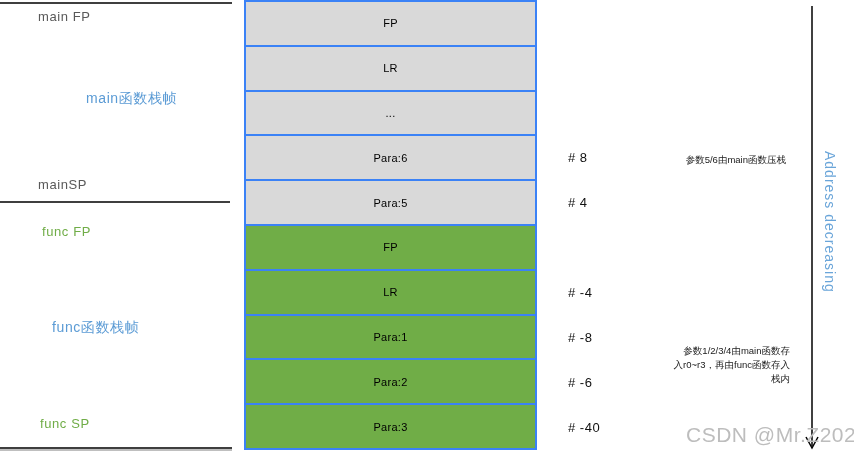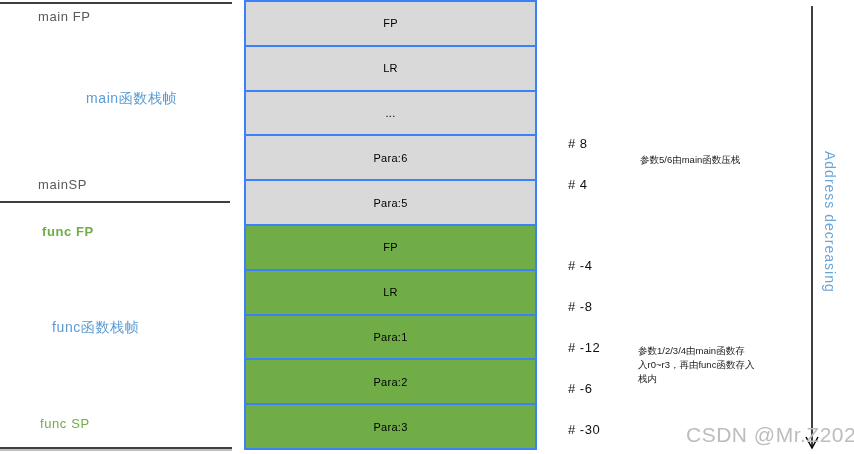--- a/index.html
+++ b/index.html
@@ -19,21 +19,21 @@
   #line-bottom { top: 447px; width: 232px; height: 2px; box-shadow: 0 2px 0 #bfbfbf; }
 
   
   .side-label { position: absolute; white-space: nowrap; letter-spacing: 0.6px; }
   .gray-label  { color: #595959; font-size: 13px; }
   .green-label { color: #70ad47; font-size: 13px; }
   .blue-label  { color: #5b9bd5; font-size: 14px; }
   #lbl-main-fp    { left: 38px; top: 9px; }
   #lbl-main-frame { left: 55px; top: 90px; margin-left: 31px; }
   #lbl-main-sp    { left: 38px; top: 177px; text-align: center; }
-  #lbl-func-fp    { left: 42px; top: 224px; font-weight: bold; }
+  #lbl-func-fp    { left: 42px; top: 224px; }
   #lbl-func-frame { left: 52px; top: 319px; }
   #lbl-func-sp    { left: 40px; top: 416px; }
 
   
   #stack {
     position: absolute; left: 244px; top: 0px;
     width: 293px; height: 450px;
     display: flex; flex-direction: column;
   }
   .cell {
@@ -53,21 +53,21 @@
     display: flex; flex-direction: column;
   }
   .offset-row {
     flex: 1; display: flex; align-items: center;
     padding-left: 8px;
     font-size: 13px; color: #111111; letter-spacing: 0.5px;
   }
 
   
   .annotation {
-    position: absolute; text-align: left;
+    position: absolute; text-align: right;
     font-size: 9.5px; color: #1a1a1a; line-height: 1.45;
     white-space: pre-line;
   }
   #annotation-1 { left: 640px; top: 153px; width: 146px; }
   #annotation-2 { left: 638px; top: 344px; width: 152px; }
 
   
   #address-arrow { position: absolute; left: 804px; top: 6px; }
   #address-label {
     position: absolute; left: 822px; top: 151px;
@@ -114,23 +114,22 @@
 
   <div id="offsets">
     <div class="offset-row"></div>
     <div class="offset-row"></div>
     <div class="offset-row"></div>
     <div class="offset-row"># 8</div>
     <div class="offset-row"># 4</div>
     <div class="offset-row"></div>
     <div class="offset-row"># -4</div>
     <div class="offset-row"># -8</div>
-    <div class="offset-row"># -12</div>
     <div class="offset-row"># -6</div>
-    <div class="offset-row"># -30</div>
+    <div class="offset-row"># -40</div>
   </div>
 
   <div id="annotation-1" class="annotation">参数5/6由main函数压栈</div>
   <div id="annotation-2" class="annotation">参数1/2/3/4由main函数存
 入r0~r3，再由func函数存入
 栈内</div>
 
   <svg id="address-arrow" width="16" height="446" viewBox="0 0 16 446">
     <line x1="8" y1="0" x2="8" y2="440" stroke="#000000" stroke-width="1.5"></line>
     <polyline points="2,431 8,442 14,431" fill="none" stroke="#000000" stroke-width="1.5"></polyline>

